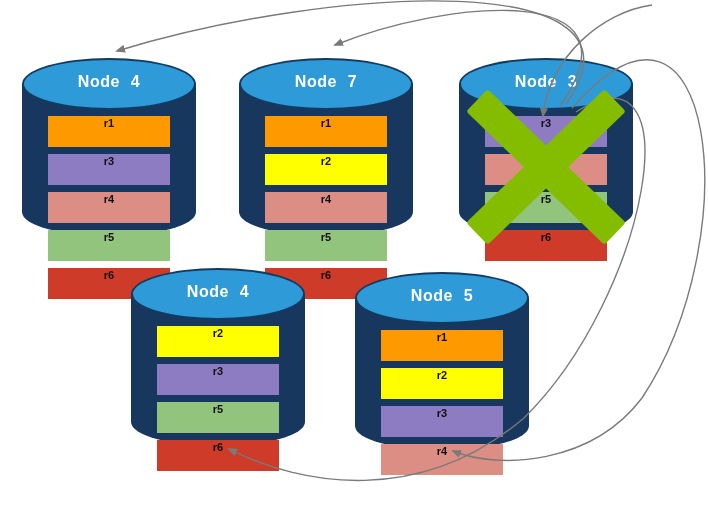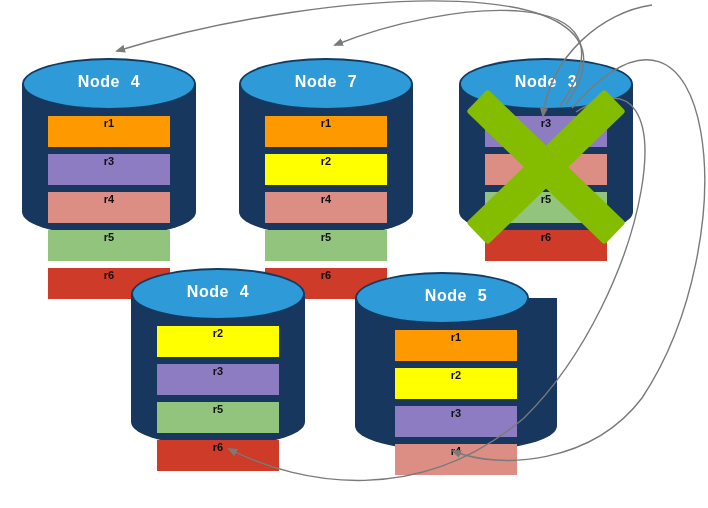--- a/index.html
+++ b/index.html
@@ -3,21 +3,21 @@
 <meta charset="utf-8">
 <style>
   html,body { margin:0; padding:0; background:#ffffff; font-family:"Liberation Sans", sans-serif; }
   #stage { position:relative; width:708px; height:508px; background:#ffffff; overflow:hidden; }
 
   .node { position:absolute; width:174px; height:178px; z-index:1; }
   .pos-n1 { left:22px;  top:58px; }
   .pos-n2 { left:239px; top:58px; }
   .pos-n3 { left:459px; top:58px; }
   .pos-n4 { left:131px; top:268px; }
-  .pos-n5 { left:355px; top:272px;padding-left:28px; }
+  .pos-n5 { left:355px; top:272px; }
 
   .cyl-body {
     position:absolute; left:0; top:26px; right:0; bottom:0;
     border-radius:0 0 87px 87px / 0 0 24px 24px;
   }
   .cyl-top {
     position:absolute; left:0; top:0; width:174px; height:52px;
     border-radius:50%; box-sizing:border-box;
     border:2px solid rgba(13,42,77,0.85);
   }

